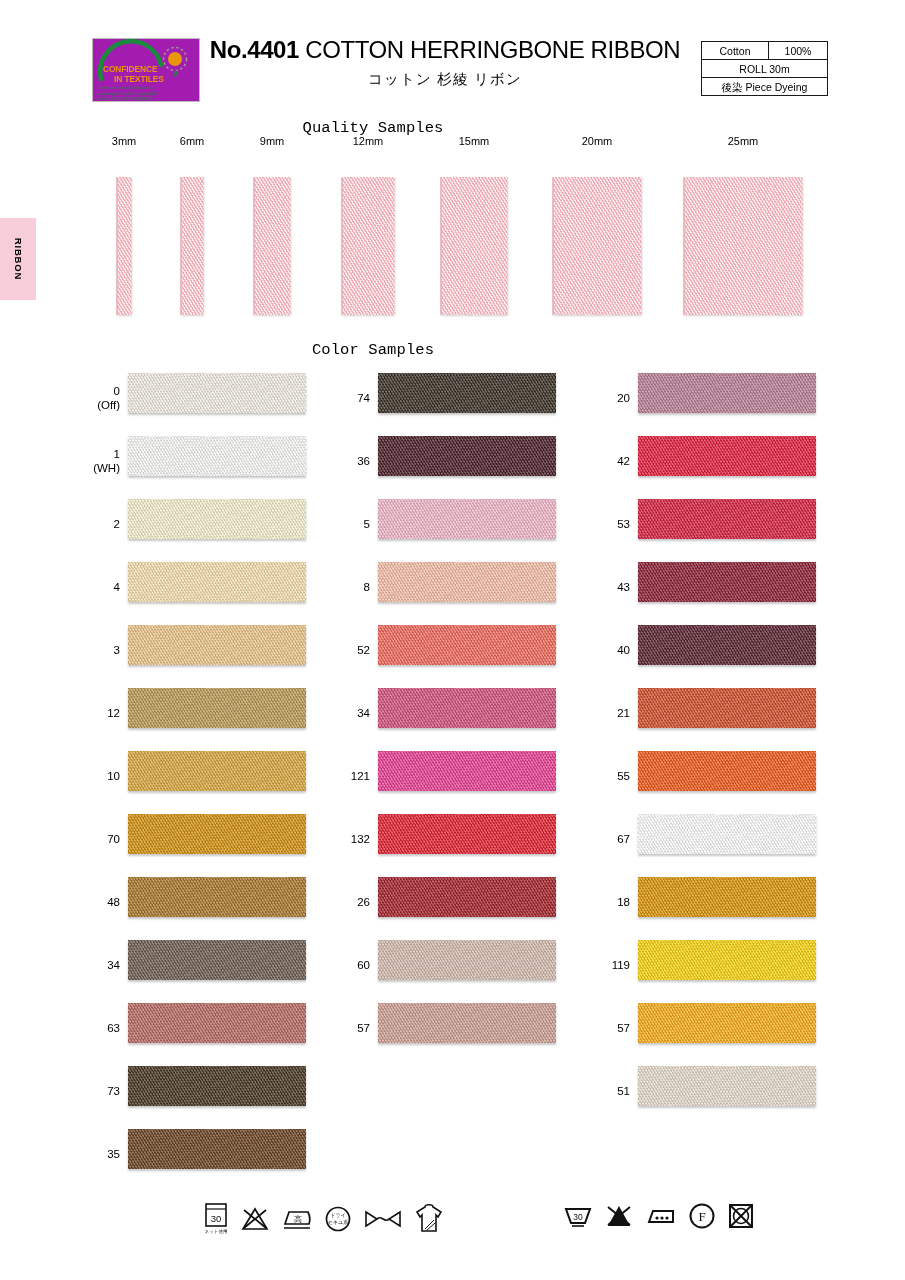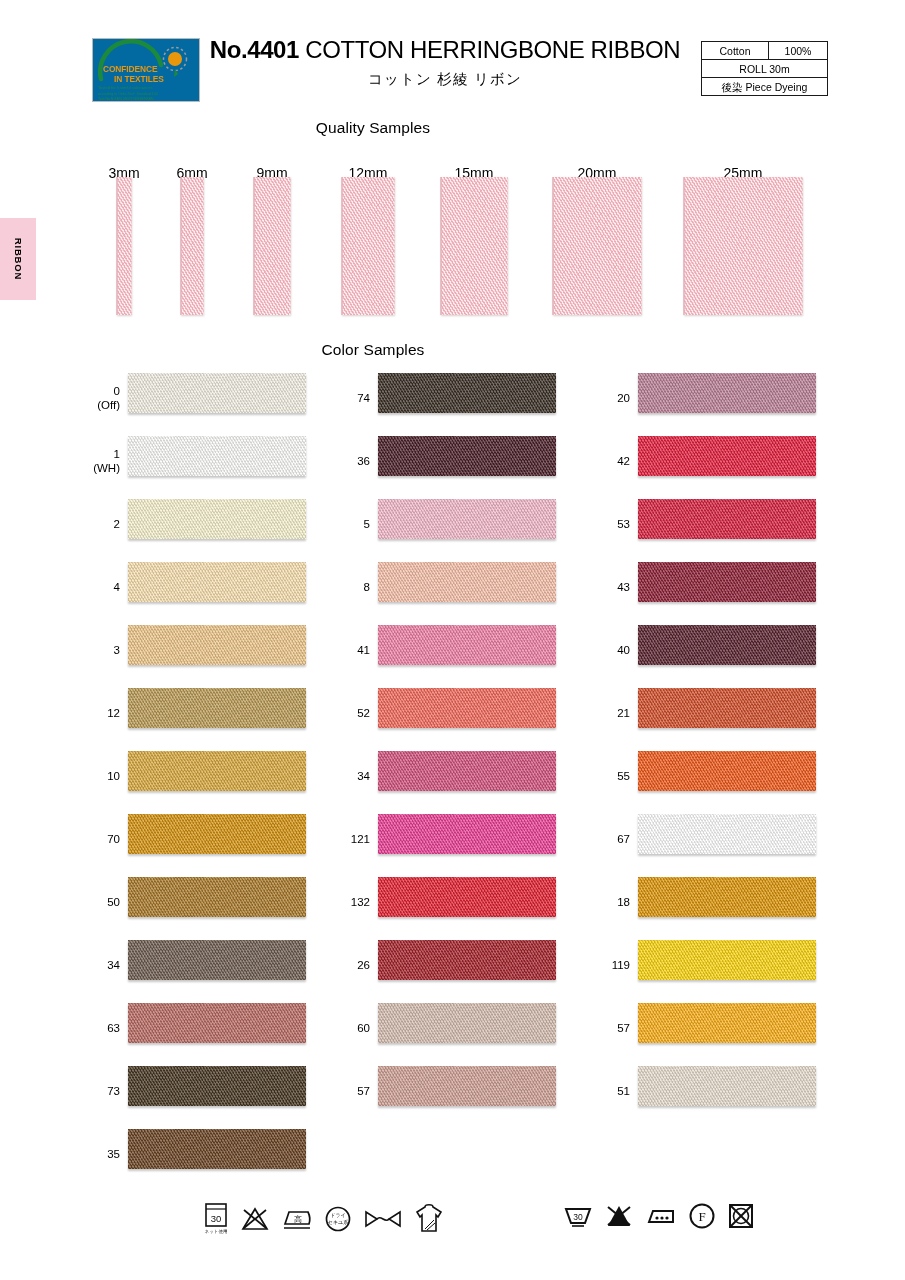--- a/index.html
+++ b/index.html
@@ -19,21 +19,21 @@
     position:absolute;left:50%;top:50%;
     transform:translate(-50%,-50%) rotate(90deg);
     font-size:9.5px;font-weight:bold;letter-spacing:.8px;white-space:nowrap;
   }
 
   
   #header{position:absolute;left:0;top:0;width:905px;height:112px;}
 
   #oeko{
     position:absolute;left:92px;top:38px;width:106px;height:62px;
-    border:1px solid #b9b9b9;background:#0369a1;overflow:hidden;
+    border:1px solid #b9b9b9;background:#a21caf;overflow:hidden;
   }
   #oeko svg{position:absolute;left:0;top:0;}
   .oeko-l1{font-size:8.4px;font-weight:bold;fill:#e8960c;letter-spacing:-.1px;}
   .oeko-l2{font-size:4.1px;fill:#1c8a3c;}
   .oeko-l3{font-size:3.5px;fill:#1c8a3c;}
 
   #title-wrap{position:absolute;left:200px;top:36px;width:490px;text-align:center;}
   #main-title{font-size:24px;font-weight:bold;letter-spacing:-.4px;white-space:nowrap;}
   #main-title .thin{font-weight:normal;}
   #jp-title{font-size:14.5px;margin-top:6px;letter-spacing:1.2px;}
@@ -41,31 +41,31 @@
   
   #spec{
     position:absolute;left:701px;top:41px;width:127px;
     border:1px solid #1a1a1a;border-collapse:collapse;font-size:10.5px;
   }
   #spec td{border:1px solid #1a1a1a;text-align:center;padding:2.5px 1px;line-height:1.15;}
 
   
   .section-head{
     position:absolute;width:746px;text-align:center;
-    font-size:15.5px;letter-spacing:.1px;
+    font-size:15.5px;letter-spacing:.1px;font-family:Liberation Mono, monospace;
   }
   #qs-head{top:119px;}
   #cs-head{top:341px;}
 
   
   #quality{position:absolute;left:0;top:150px;width:905px;height:165px;}
   .q-item{position:absolute;bottom:0;}
   .q-label{
-    position:absolute;bottom:134px;left:50%;transform:translateX(-50%);
-    font-size:14px;white-space:nowrap;
+    position:absolute;bottom:168px;left:50%;transform:translateX(-50%);
+    font-size:11px;white-space:nowrap;
   }
   .q-swatch{
     position:absolute;bottom:0;left:50%;transform:translateX(-50%);
     height:138px;
     background-color:#f5c9cf;
     background-image:
       repeating-linear-gradient(58deg,rgba(255,255,255,.55) 0 1.3px,rgba(232,150,163,.5) 1.3px 2.7px),
       repeating-linear-gradient(-58deg,rgba(255,255,255,.28) 0 1.3px,rgba(232,150,163,.22) 1.3px 2.7px);
     border-left:1px solid #d9a3ad;
     box-shadow:0 1px 2px rgba(0,0,0,.18);
@@ -220,21 +220,21 @@
           <i></i>
         </div>
       </div>
       <div class="c-row">
         <div class="c-label">70</div>
         <div class="c-swatch" style="background: rgb(212, 146, 15);">
           <i></i>
         </div>
       </div>
       <div class="c-row">
-        <div class="c-label">50</div>
+        <div class="c-label">48</div>
         <div class="c-swatch" style="background: rgb(169, 121, 42);">
           <i></i>
         </div>
       </div>
       <div class="c-row">
         <div class="c-label">34</div>
         <div class="c-swatch" style="background: rgb(110, 93, 81);">
           <i></i>
         </div>
       </div>
@@ -272,26 +272,20 @@
       </div>
       <div class="c-row">
         <div class="c-label">5</div>
         <div class="c-swatch" style="background: rgb(244, 186, 203);">
           <i></i>
         </div>
       </div>
       <div class="c-row">
         <div class="c-label">8</div>
         <div class="c-swatch" style="background: rgb(246, 193, 171);">
-          <i></i>
-        </div>
-      </div>
-      <div class="c-row">
-        <div class="c-label">41</div>
-        <div class="c-swatch" style="background: rgb(239, 129, 166);">
           <i></i>
         </div>
       </div>
       <div class="c-row">
         <div class="c-label">52</div>
         <div class="c-swatch" style="background: rgb(242, 106, 92);">
           <i></i>
         </div>
       </div>
       <div class="c-row">

